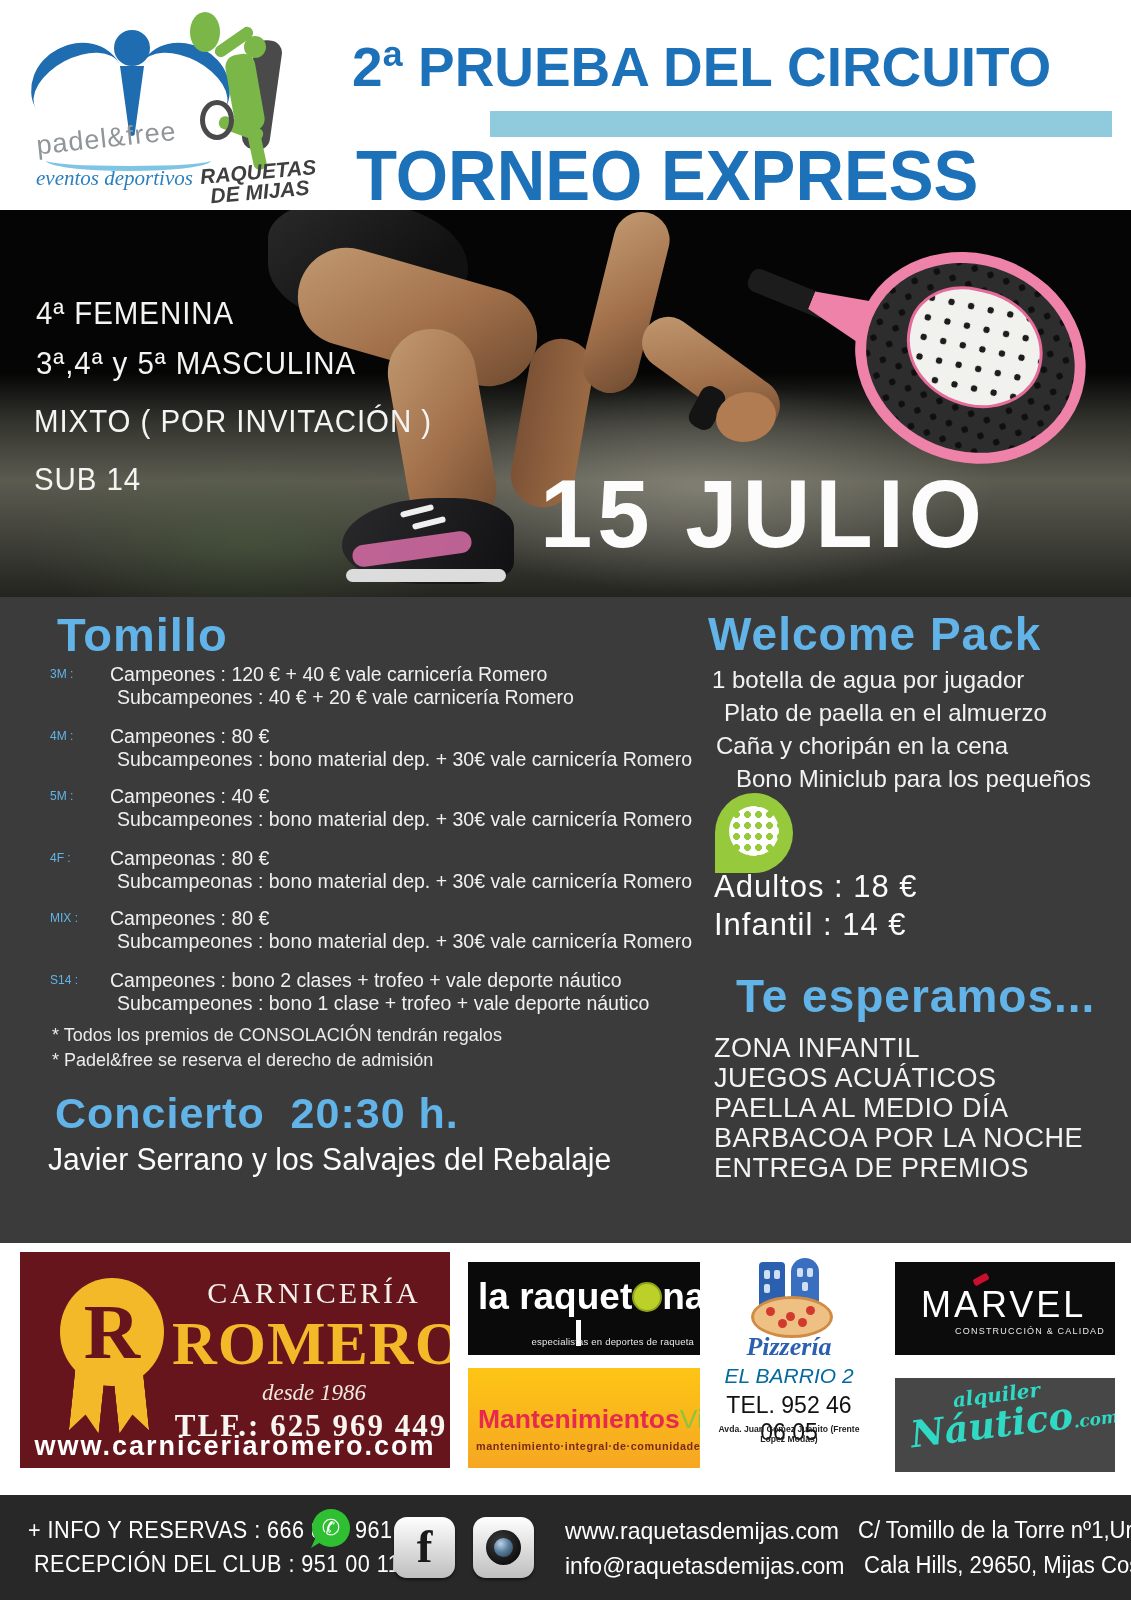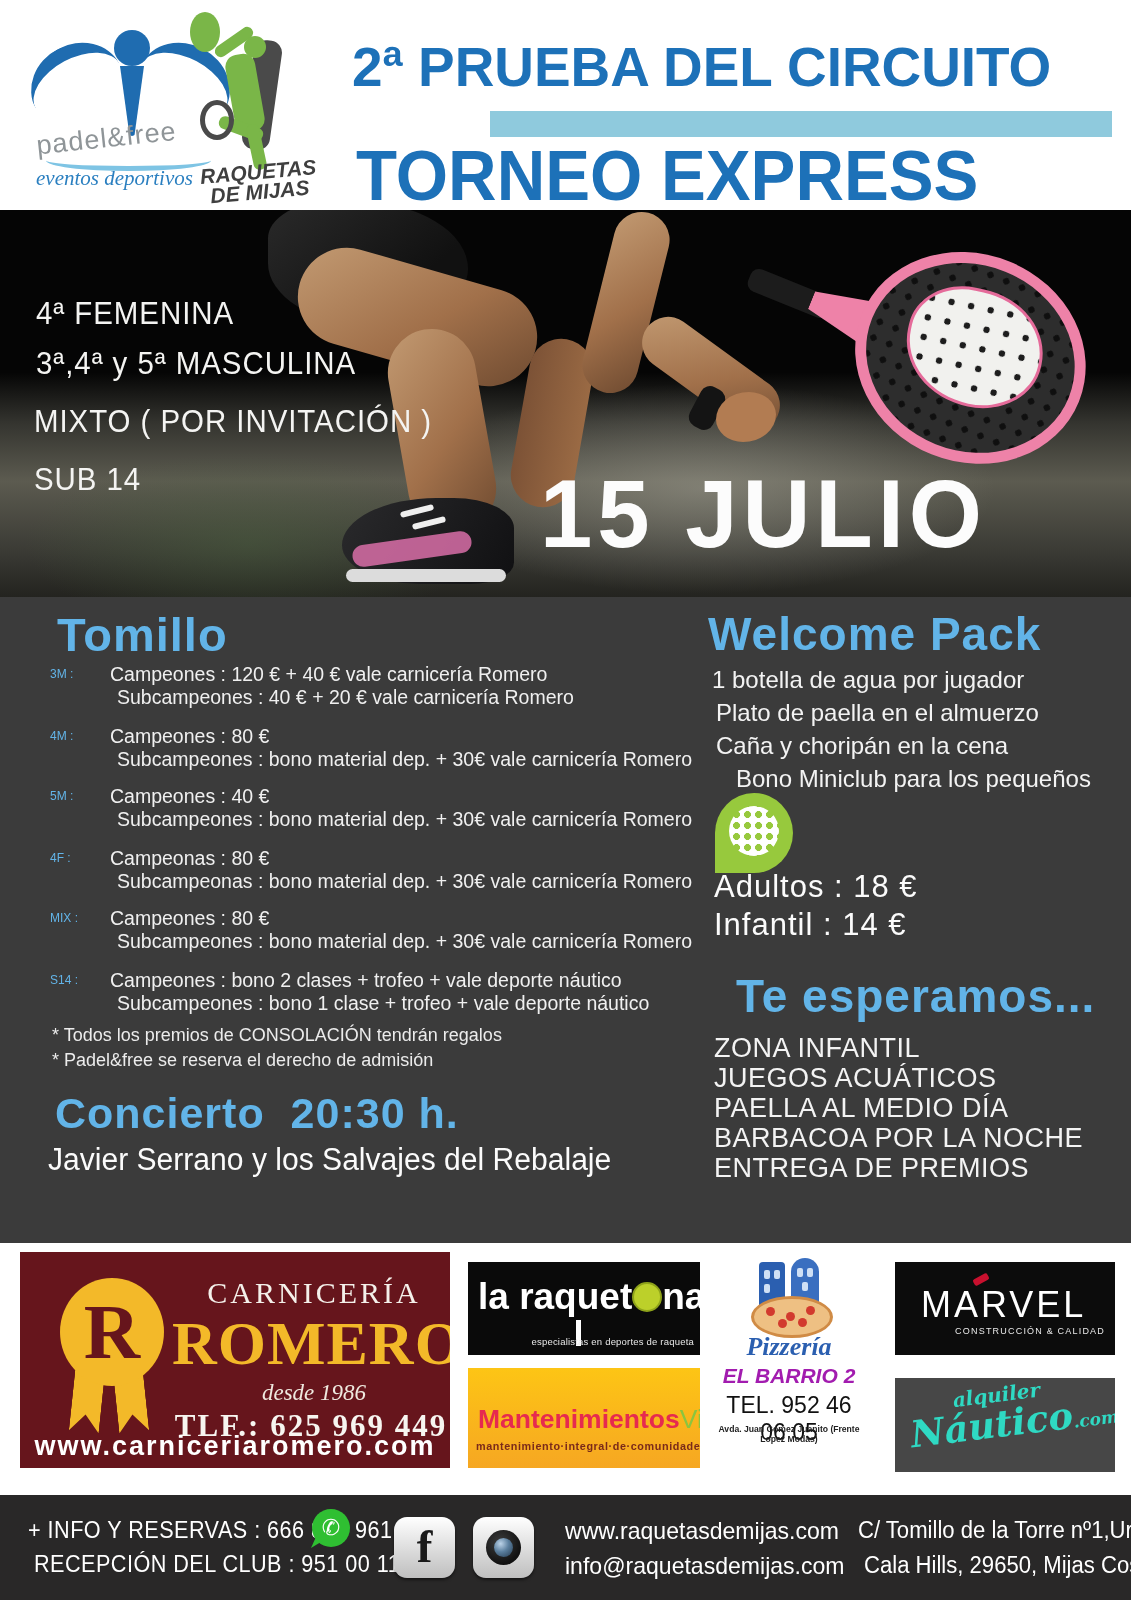--- a/index.html
+++ b/index.html
@@ -147,22 +147,22 @@
   .pizzeria{left:713px;top:9px;width:152px;height:216px;background:#ffffff;text-align:center;}
   .pz-art{position:absolute;left:36px;top:6px;width:80px;height:72px;}
   .pz-bld1{position:absolute;left:10px;top:4px;width:26px;height:44px;background:#2b5fb0;border-radius:4px 4px 0 0;}
   .pz-bld2{position:absolute;left:42px;top:0px;width:28px;height:48px;background:#3a6fc0;border-radius:14px 14px 0 0;}
   .pz-win{position:absolute;width:6px;height:9px;background:#cfe0f5;border-radius:2px;}
   .pz-pie{position:absolute;left:2px;top:38px;width:76px;height:36px;background:#eec083;border:3px solid #d08b45;
           border-radius:50%;}
   .pz-pep{position:absolute;width:9px;height:9px;border-radius:50%;background:#d23a2e;}
   .pz-name1{position:absolute;left:0;top:80px;width:100%;font-family:"Liberation Serif",serif;
             font-style:italic;font-weight:bold;font-size:26px;color:#2b5fb0;}
-  .pz-name2{position:absolute;left:0;top:112px;width:100%;font-style:italic;font-weight:bold;font-size:21px;
-            color:#a21caf;letter-spacing:0px;text-shadow:1px 1px 0 #fff,-1px -1px 0 #fff;}
+  .pz-name2{position:absolute;left:0;top:112px;width:100%;font-style:italic;font-weight:normal;font-size:21px;
+            color:#0369a1;letter-spacing:0px;text-shadow:1px 1px 0 #fff,-1px -1px 0 #fff;}
   .pz-tel{position:absolute;left:0;top:140px;width:100%;font-weight:normal;font-size:23px;color:#111;}
   .pz-addr{position:absolute;left:0;top:172px;width:100%;font-weight:bold;font-size:8.6px;color:#222;}
   .marvel{left:895px;top:19px;width:220px;height:93px;background:#0c0c0c;color:#fff;}
   .mv-name{position:absolute;left:26px;top:22px;font-size:36px;letter-spacing:3px;font-weight:normal;}
   .mv-accent{position:absolute;left:78px;top:14px;width:16px;height:7px;background:#c8102e;
              transform:rotate(-28deg);border-radius:2px;}
   .mv-tag{position:absolute;right:10px;top:64px;font-size:9px;letter-spacing:1.2px;color:#e9e9e9;}
   .nautico{left:895px;top:135px;width:220px;height:94px;background:#474747;color:#2fd9c3;}
   .nt-rot{position:absolute;left:0px;top:4px;width:220px;transform:rotate(-7deg);}
   .nt-alq{margin-left:60px;font-size:20px;font-weight:bold;font-style:italic;
@@ -317,21 +317,21 @@
       <div>* Todos los premios de CONSOLACIÓN tendrán regalos</div>
       <div>* Padel&amp;free se reserva el derecho de admisión</div>
     </div>
 
     <div class="abs h-blue concierto-h">Concierto  20:30 h.</div>
     <div class="abs concierto-a">Javier Serrano y los Salvajes del Rebalaje</div>
 
     <div class="abs h-blue wp-h">Welcome Pack</div>
     <div class="abs wp-items">
       <div>1 botella de agua por jugador</div>
-      <div style="margin-left:4px;">Plato de paella en el almuerzo</div>
+      <div style="margin-left:12px;">Plato de paella en el almuerzo</div>
       <div style="margin-left:4px;">Caña y choripán en la cena</div>
       <div style="margin-left:24px;">Bono Miniclub para los pequeños</div>
     </div>
 
     <div class="abs pm-icon">
       <div class="pm-disc"></div>
     </div>
     <div class="abs price" style="top:272px;">Adultos : 18 €</div>
     <div class="abs price" style="top:310px;">Infantil : 14 €</div>
 

